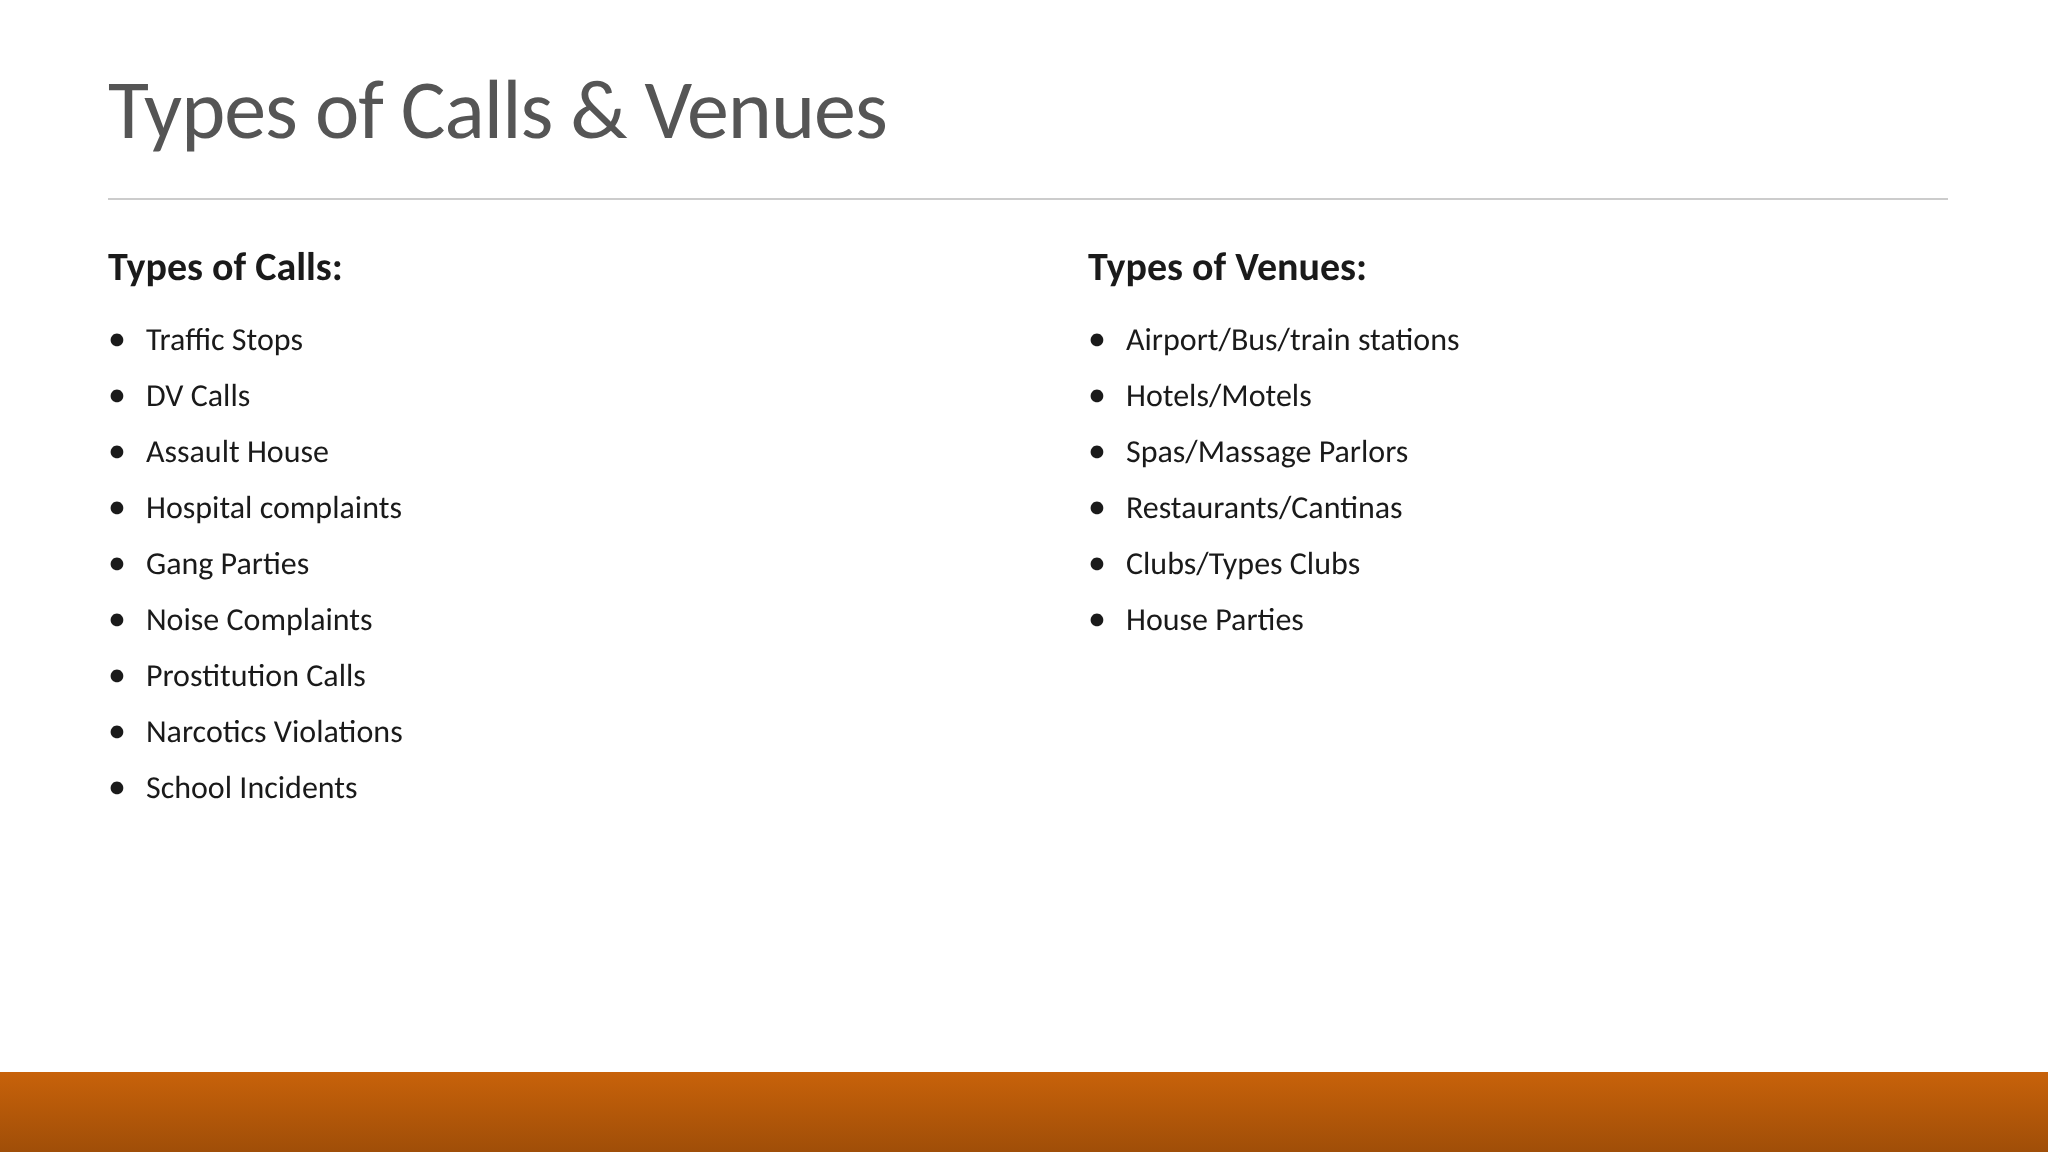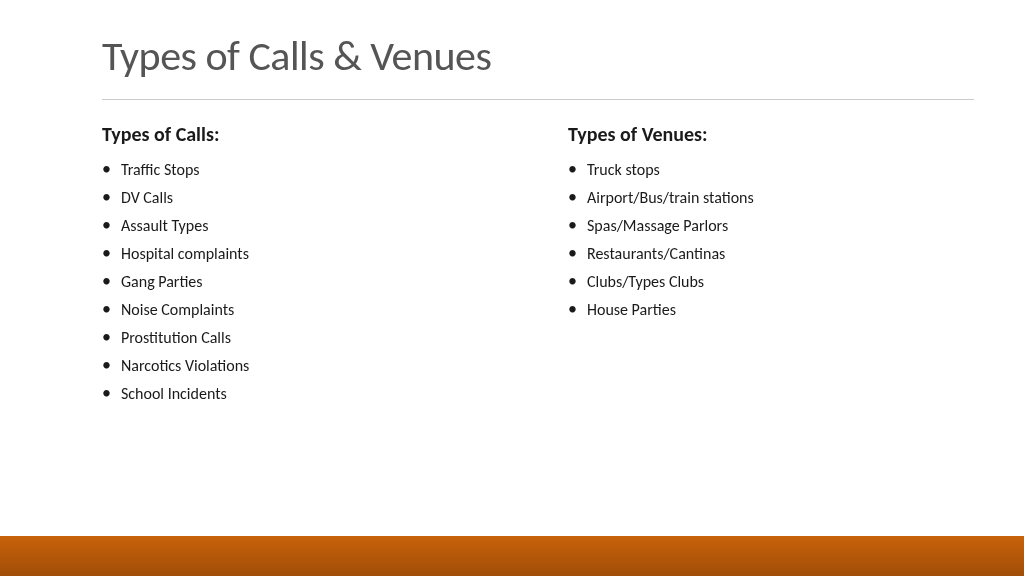--- a/index.html
+++ b/index.html
@@ -16,21 +16,20 @@
       overflow: hidden;
       display: flex;
       flex-direction: column;
     }
 
     .slide-content {
       flex: 1;
       padding: 30px 50px 20px 54px;
       display: flex;
       flex-direction: column;
-      margin-left: 48px;
     }
 
     .slide-title {
       font-size: 42px;
       font-weight: 300;
       color: #555555;
       margin-bottom: 18px;
       letter-spacing: -0.5px;
     }
 
@@ -96,21 +95,21 @@
     <div class="column">
       <div class="column-header">Types of Calls:</div>
       <ul class="bullet-list">
         <li>
             <span>Traffic Stops</span>
           </li>
         <li>
             <span>DV Calls</span>
           </li>
         <li>
-            <span>Assault Types</span>
+            <span>Assault House</span>
           </li>
         <li>
             <span>Hospital complaints</span>
           </li>
         <li>
             <span>Gang Parties</span>
           </li>
         <li>
             <span>Noise Complaints</span>
           </li>
@@ -122,24 +121,24 @@
           </li>
         <li>
             <span>School Incidents</span>
           </li>
       </ul>
     </div>
     <div class="column">
       <div class="column-header">Types of Venues:</div>
       <ul class="bullet-list">
         <li>
-            <span>Truck stops</span>
+            <span>Airport/Bus/train stations</span>
           </li>
         <li>
-            <span>Airport/Bus/train stations</span>
+            <span>Hotels/Motels</span>
           </li>
         <li>
             <span>Spas/Massage Parlors</span>
           </li>
         <li>
             <span>Restaurants/Cantinas</span>
           </li>
         <li>
             <span>Clubs/Types Clubs</span>
           </li>

